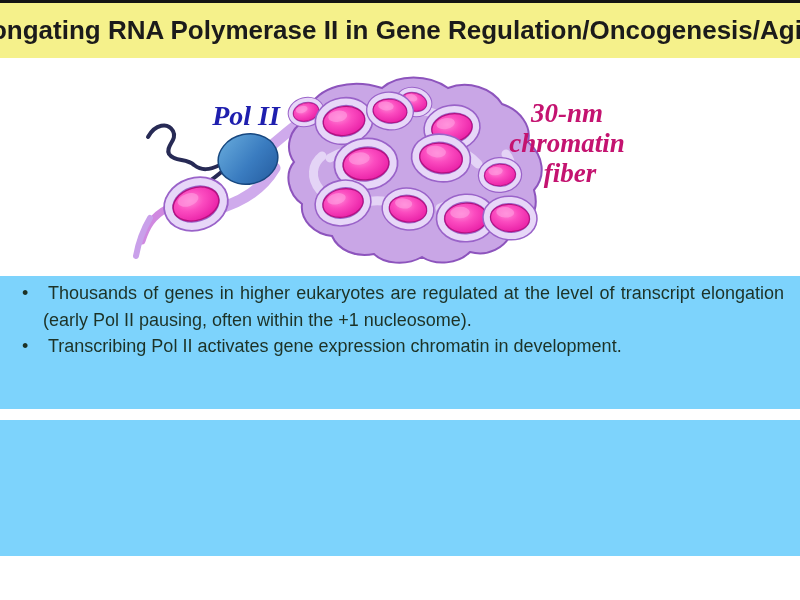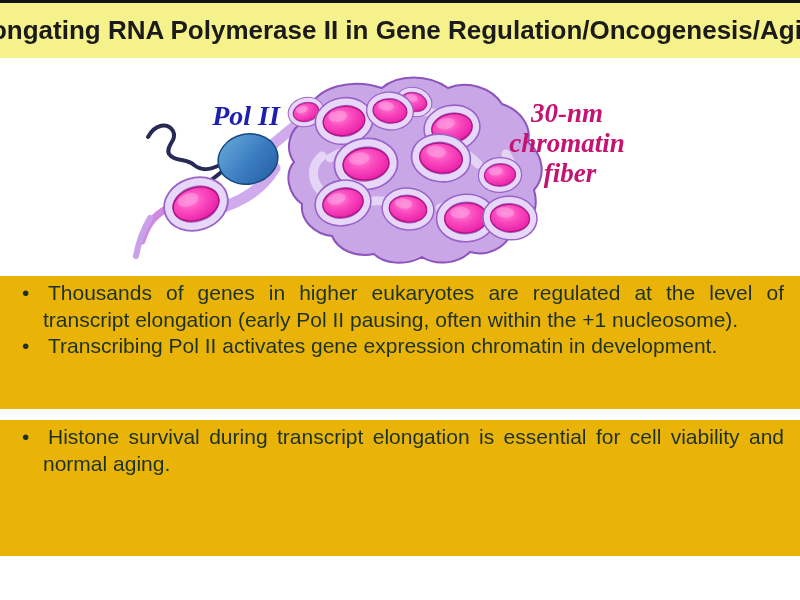--- a/index.html
+++ b/index.html
@@ -39,23 +39,23 @@
   }
   .fiber-label-text {
     font-family:"Liberation Serif","DejaVu Serif",serif;
     font-weight:bold; font-style:italic;
     font-size:27px;
     fill:#c41370;
   }
   .box {
     position:absolute; left:0;
     width:800px;
-    background:#eab308;
+    background:#7dd3fc;
     color:#1d3226;
-    font-size:21px;
+    font-size:18px;
     line-height:26.5px;
     text-align:justify;
     box-sizing:border-box;
     padding:4px 16px 0 20px;
   }
   .box1 { top:276px; height:133px; }
   .box2 { top:420px; height:136px; }
   .bullet {
     position:relative;
     padding-left:23px;
@@ -161,16 +161,13 @@
 <div class="box box1">
   <div class="bullet">
     <span>Thousands of genes in higher eukaryotes are regulated at the level of transcript elongation (early Pol II pausing, often within the +1 nucleosome).</span>
   </div>
   <div class="bullet">
     <span>Transcribing Pol II activates gene expression chromatin in development.</span>
   </div>
 </div>
 
 <div class="box box2">
-  <div class="bullet">
-    <span>Histone survival during transcript elongation is essential for cell viability and normal aging.</span>
-  </div>
 </div>
 
 </body></html>

